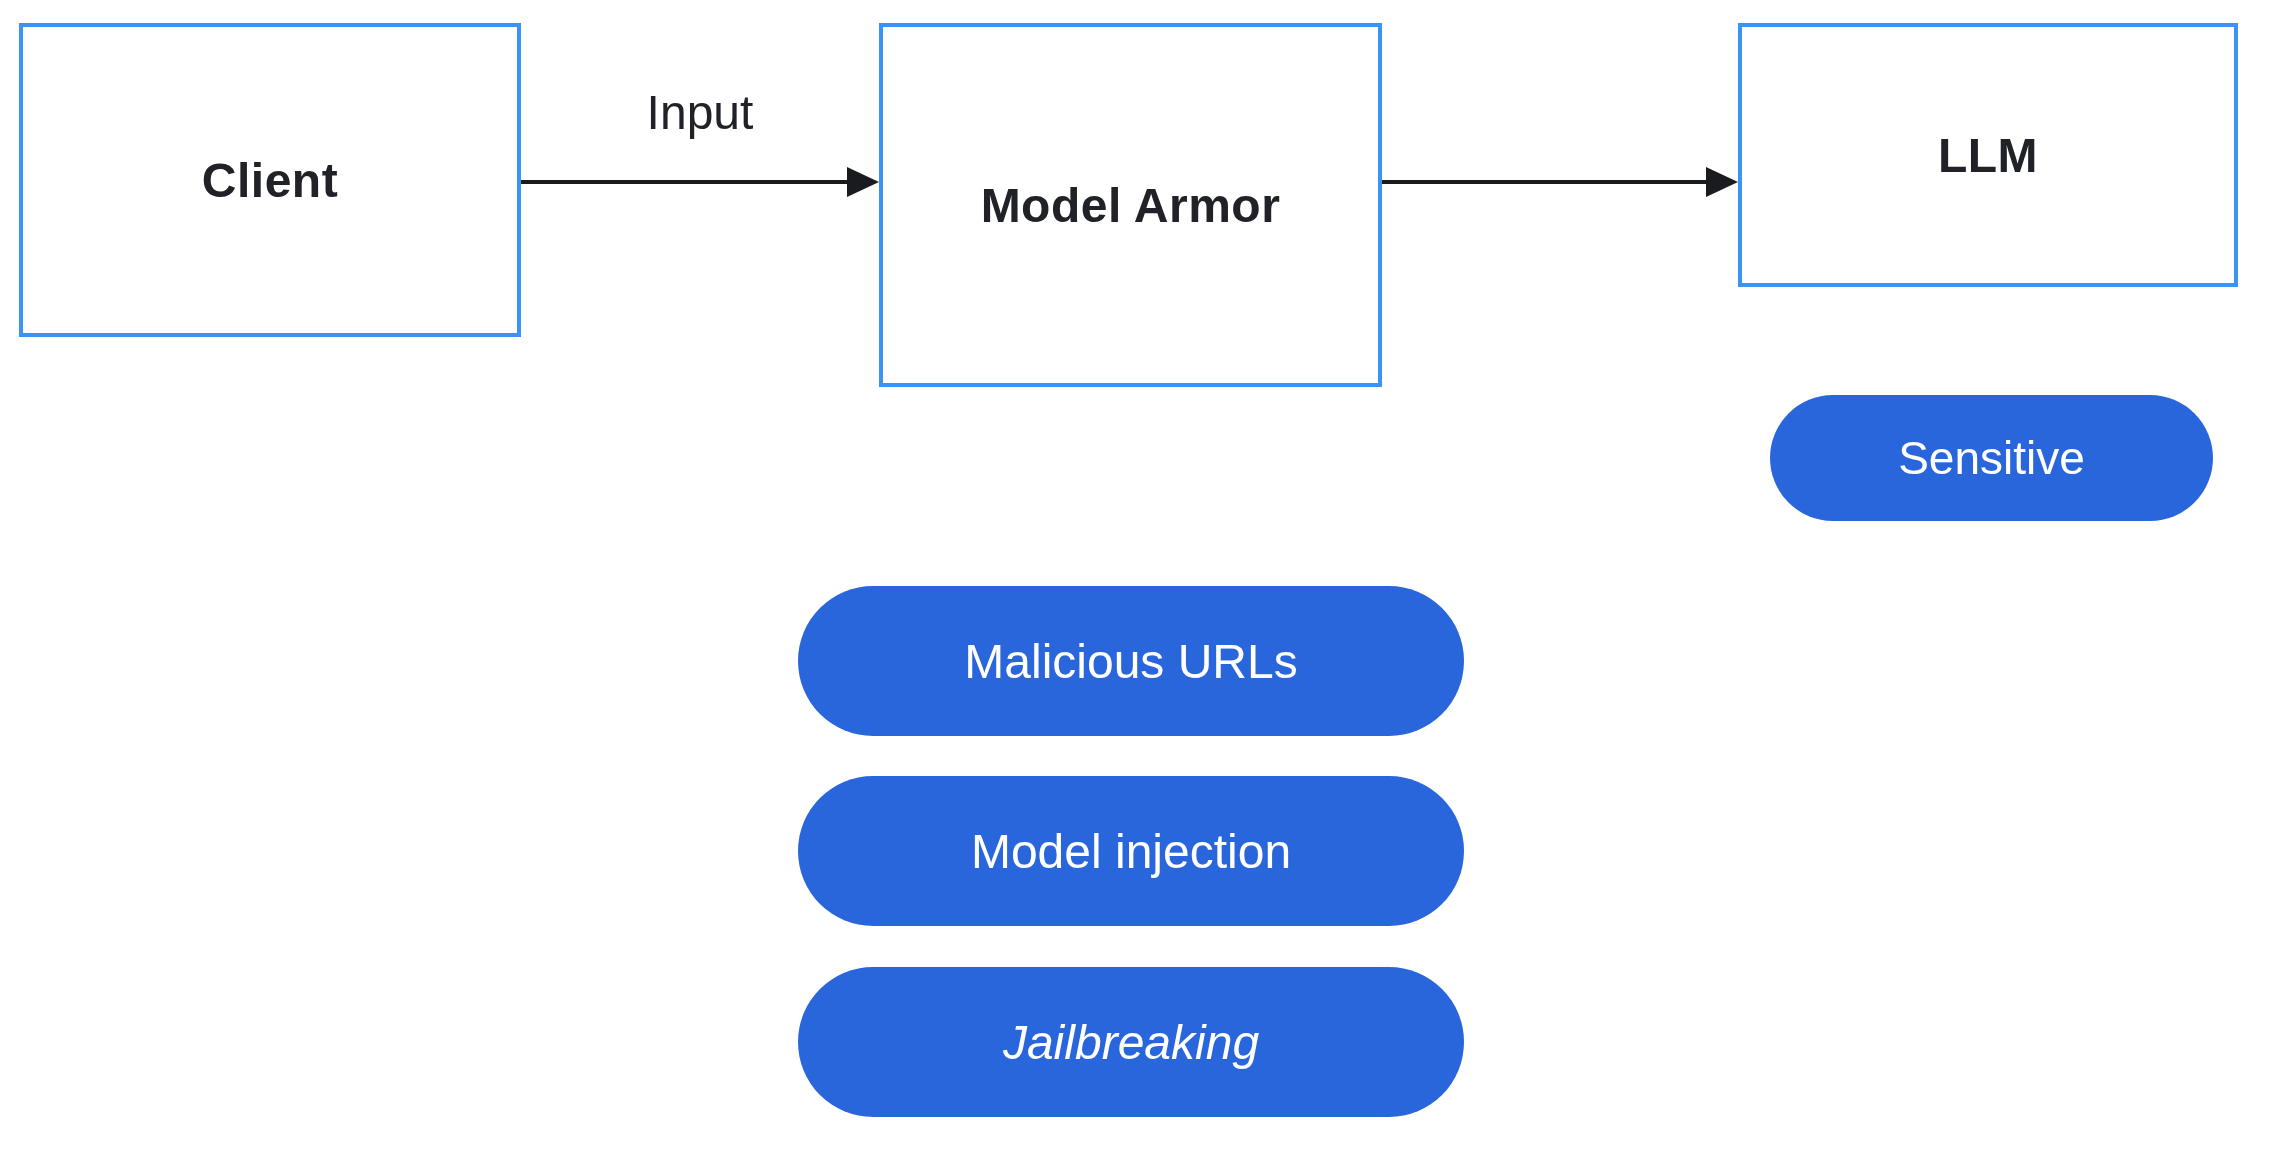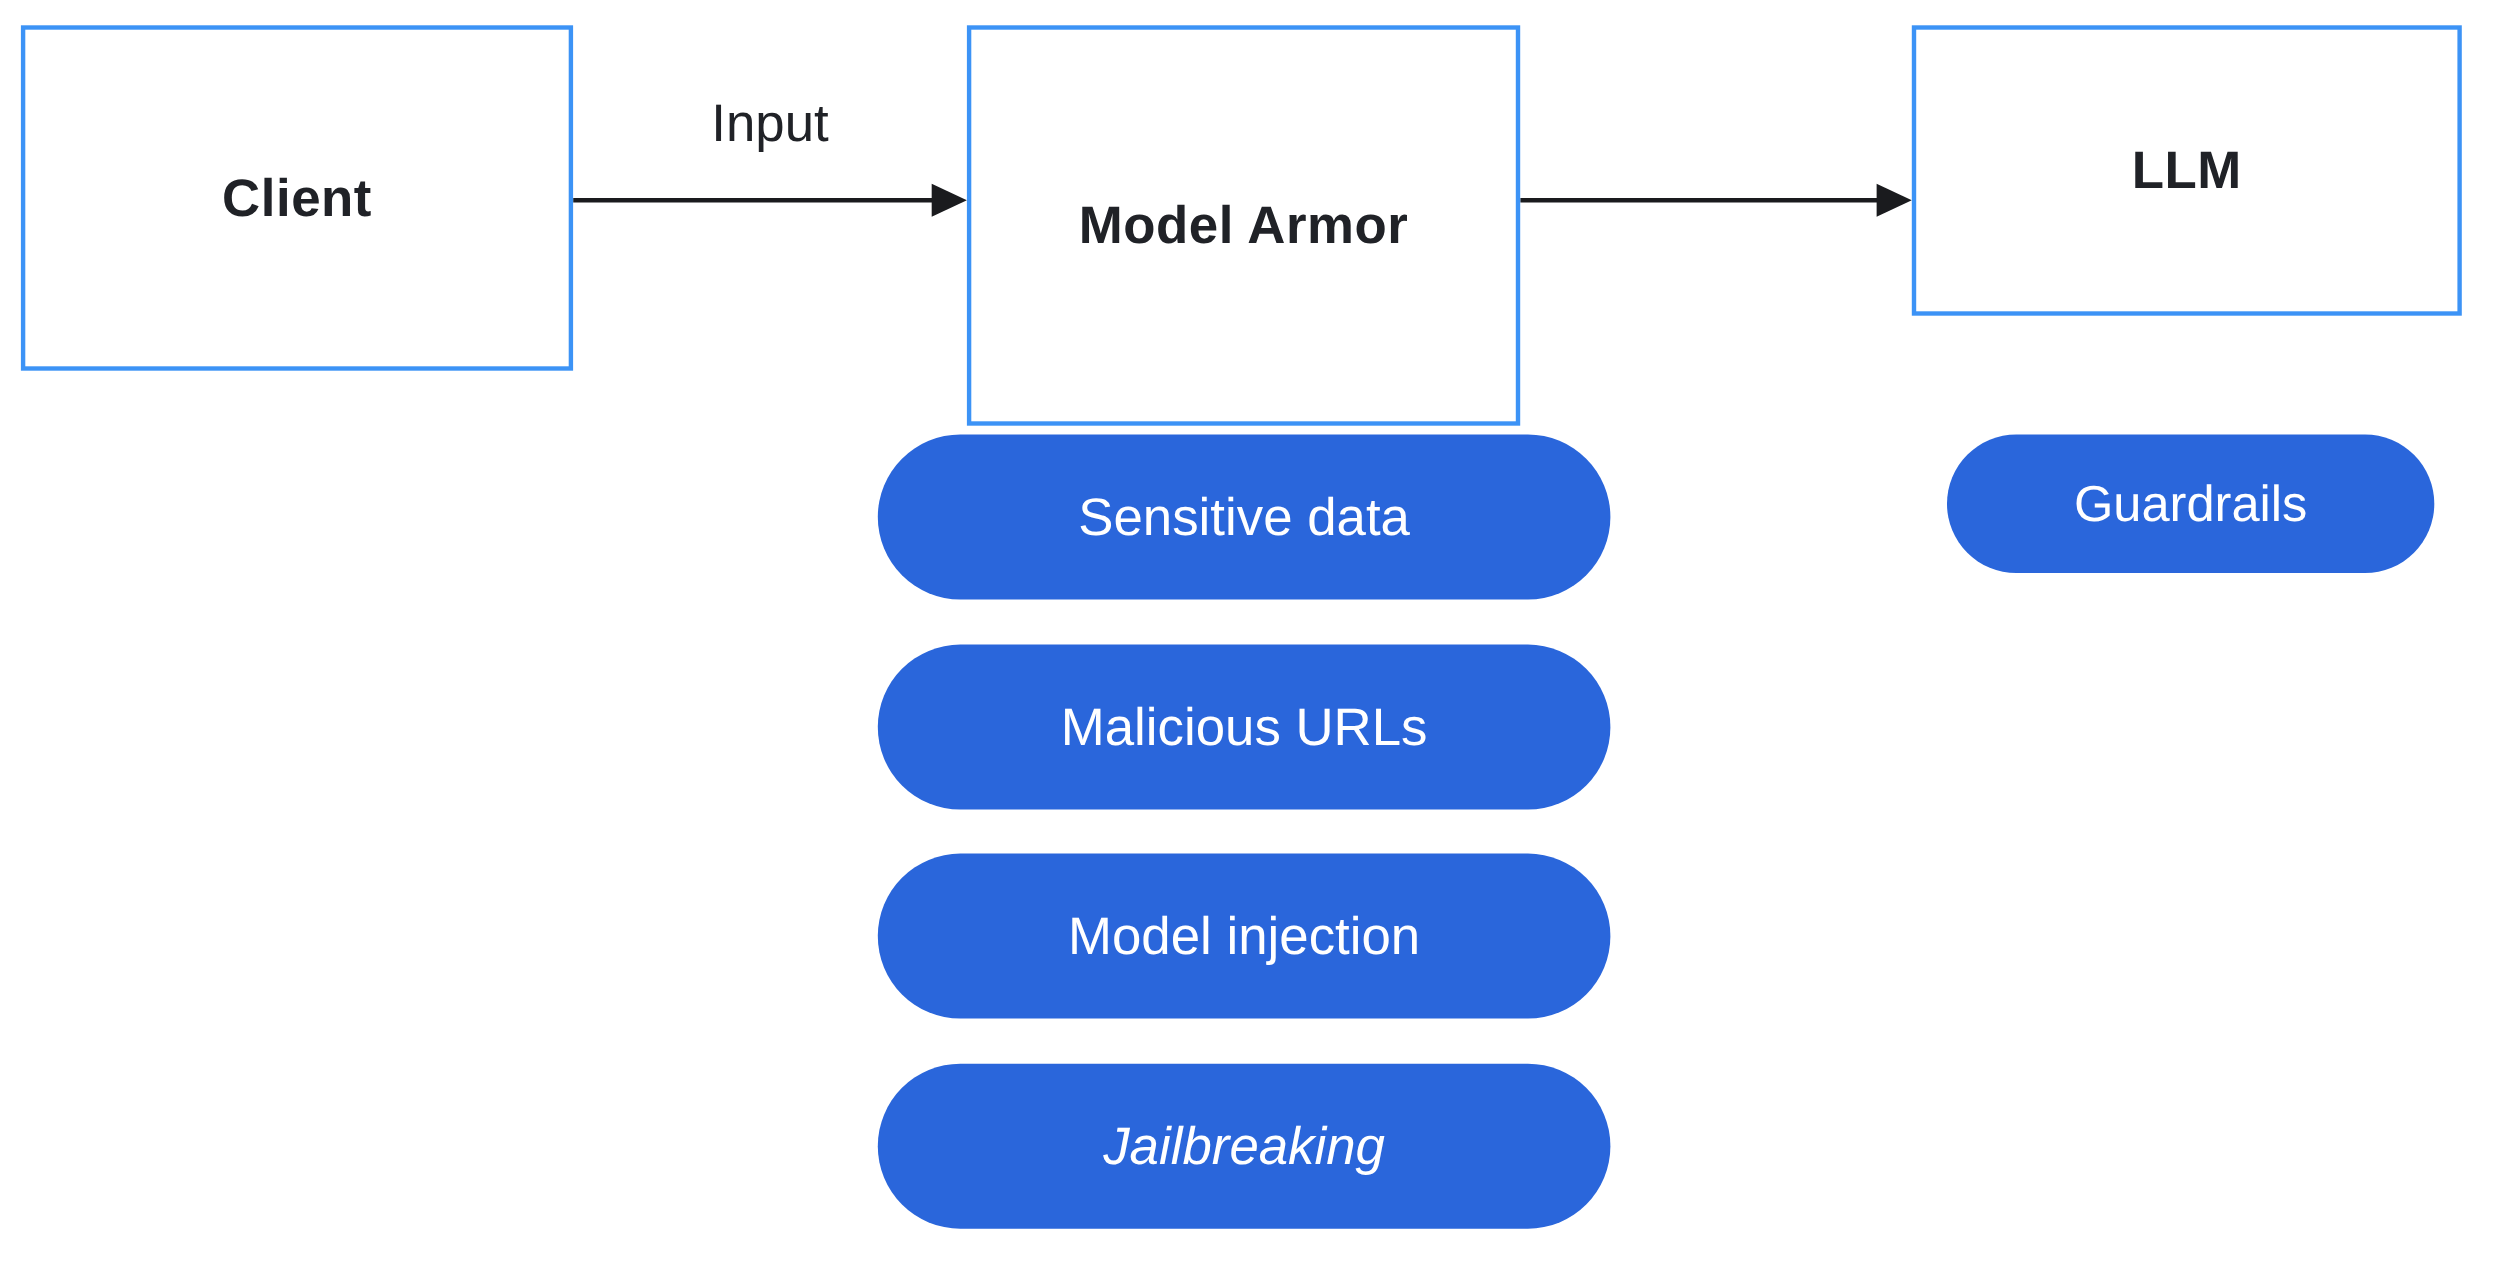--- a/index.html
+++ b/index.html
@@ -81,23 +81,22 @@
   <div class="edge-label">Input</div>
 
   <div class="node node-model-armor">
     <span class="node-label">Model Armor</span>
   </div>
 
   <div class="node node-llm">
     <span class="node-label">LLM</span>
   </div>
 
-  <div class="pill pill-filter pill-filter-0">Sensitive data</div>
 
   <div class="pill pill-filter pill-filter-1">Malicious URLs</div>
 
   <div class="pill pill-filter pill-filter-2">Model injection</div>
 
   <div class="pill pill-filter pill-filter-3">Jailbreaking</div>
 
-  <div class="pill pill-guardrails">Guardrails</div>
+  <div class="pill pill-guardrails">Sensitive</div>
 
 </div>
 
 </body></html>

